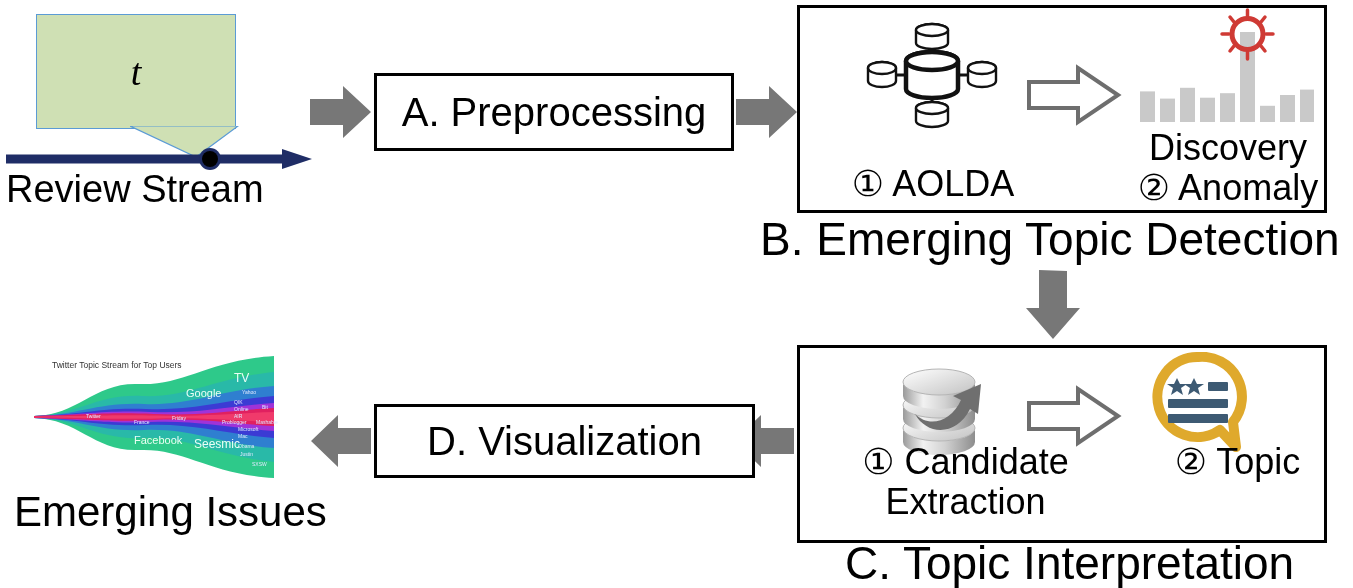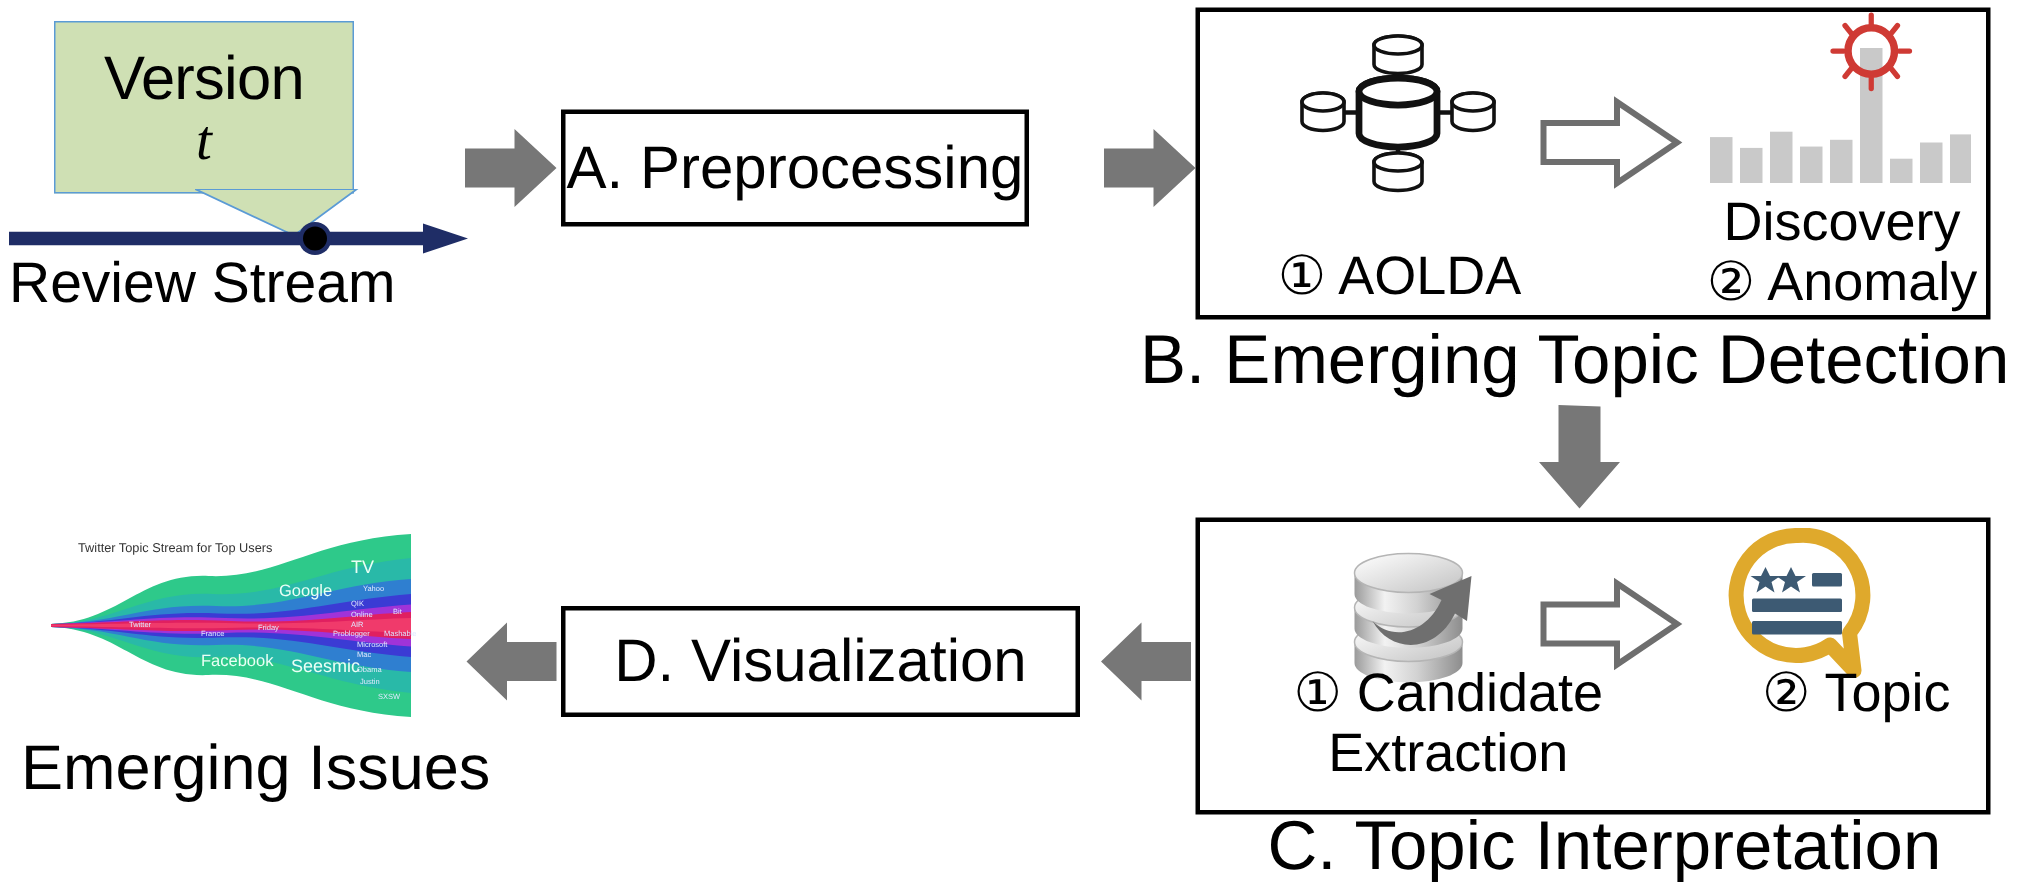--- a/index.html
+++ b/index.html
@@ -19,44 +19,43 @@
   
   #stream-axis{left:4px;top:148px;width:310px;height:22px;}
   #review-stream-label{left:6px;top:168px;font-size:38px;line-height:42px;white-space:nowrap;}
 
   
   .gray-arrow{fill:#777777;}
 
   
   .proc-box{border:3px solid #000;background:#fff;box-sizing:border-box;
       display:flex;align-items:center;justify-content:center;}
-  #box-preprocessing{left:374px;top:73px;width:312px;height:78px;}
+  #box-preprocessing{left:374px;top:73px;width:360px;height:78px;}
   #box-preprocessing .lbl{font-size:40px;line-height:44px;white-space:nowrap;}
-  #box-visualization{left:374px;top:404px;width:346px;height:74px;}
+  #box-visualization{left:374px;top:404px;width:381px;height:74px;}
   #box-visualization .lbl{font-size:40px;line-height:44px;white-space:nowrap;}
 
   
   .panel{border:3px solid #000;background:#fff;box-sizing:border-box;position:absolute;}
   #panel-b{left:797px;top:5px;width:530px;height:208px;}
   #panel-c{left:797px;top:345px;width:530px;height:198px;}
   .panel-caption{position:absolute;font-size:46px;line-height:42px;white-space:nowrap;}
   #caption-b{left:760px;top:218px;}
   #caption-c{left:845px;top:542px;}
 
   .step-label{position:absolute;font-size:36px;line-height:40px;text-align:center;}
 
   
   #viz-thumb{left:34px;top:352px;width:300px;height:130px;}
   #emerging-issues-label{left:14px;top:489px;font-size:42px;line-height:46px;white-space:nowrap;}
 </style>
 </head>
 <body>
 
 <div class="abs" id="version-callout">
-  <div class="v-word">Version</div>
   <div class="v-t">t</div>
 </div>
 
 <svg class="abs" id="callout-tail" viewBox="0 0 115 36">
   <polygon points="0,0 108,0 66,31" fill="#cfe0b4" stroke="#5b9bd5" stroke-width="1.2"></polygon>
 </svg>
 
 <svg class="abs" id="stream-axis" viewBox="0 0 310 22">
   <line x1="2" y1="11" x2="285" y2="11" stroke="#1f2d66" stroke-width="9"></line>
   <polygon points="278,1 308,11 278,21" fill="#1f2d66"></polygon>

